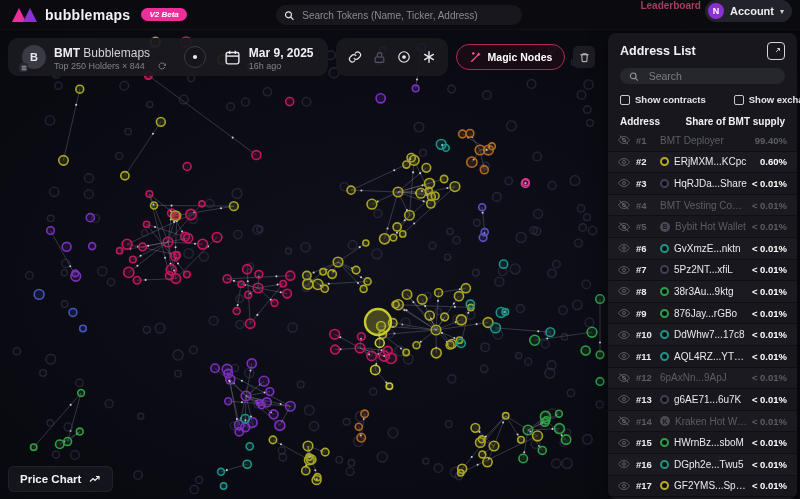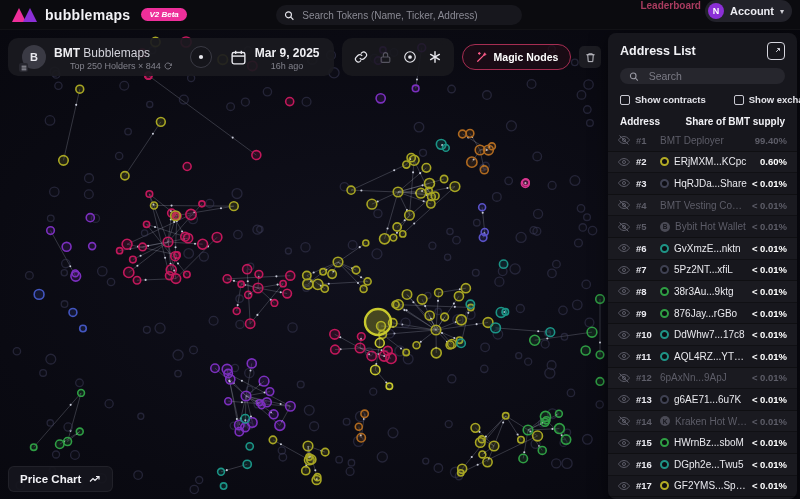--- a/index.html
+++ b/index.html
@@ -34,21 +34,21 @@
   
   .controls{position:absolute;top:38px;left:8px;display:flex;gap:8px;align-items:center;z-index:30;}
   .chipbar{display:flex;background:rgba(26,26,32,.92);border-radius:10px;height:38px;align-items:center;padding:0 14px;gap:18px;}
   .chip{display:flex;align-items:center;gap:8px;cursor:pointer;}
   .tok-avatar{position:relative;width:24px;height:24px;border-radius:50%;background:#3a3a44;color:#e8e8ee;
     font-size:11px;font-weight:700;display:flex;align-items:center;justify-content:center;}
   .tok-badge{position:absolute;left:-3px;bottom:-3px;width:9px;height:9px;background:#26262e;border-radius:2px;
     display:flex;align-items:center;justify-content:center;}
   .chip .t1{color:#f0f0f4;font-size:12px;font-weight:700;line-height:13px;white-space:nowrap;}
   .chip .t1 .lt{font-weight:400;color:#d2d2da;}
-  .chip .t2{color:#82828c;font-size:9px;line-height:11px;white-space:nowrap;display:flex;align-items:center;gap:3px;margin-left:16px;}
+  .chip .t2{color:#82828c;font-size:9px;line-height:11px;white-space:nowrap;display:flex;align-items:center;gap:13px;}
   .coin-ic{width:22px;height:22px;border-radius:50%;border:1px solid #3a3a44;background:#15151b;
     display:flex;align-items:center;justify-content:center;}
   .iconbar{display:flex;gap:11px;background:rgba(24,24,30,.9);border-radius:10px;height:38px;align-items:center;padding:0 12px;}
   .iconbar .ib{display:flex;align-items:center;justify-content:center;cursor:pointer;}
   .magic{display:flex;align-items:center;gap:6px;height:26px;padding:0 12px;border:1.5px solid #a62d52;
     border-radius:13px;background:rgba(32,12,22,.72);cursor:pointer;}
   .magic .lbl{color:#fff;font-size:10.5px;font-weight:700;white-space:nowrap;}
   .trash-btn{width:22px;height:22px;border-radius:5px;background:#1c1c22;display:flex;align-items:center;justify-content:center;cursor:pointer;}
 
   

